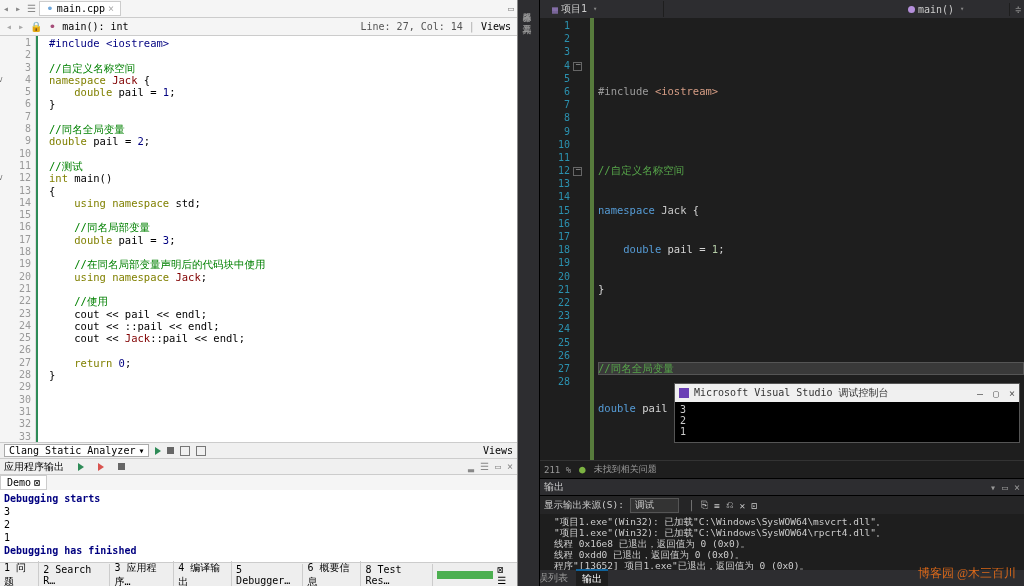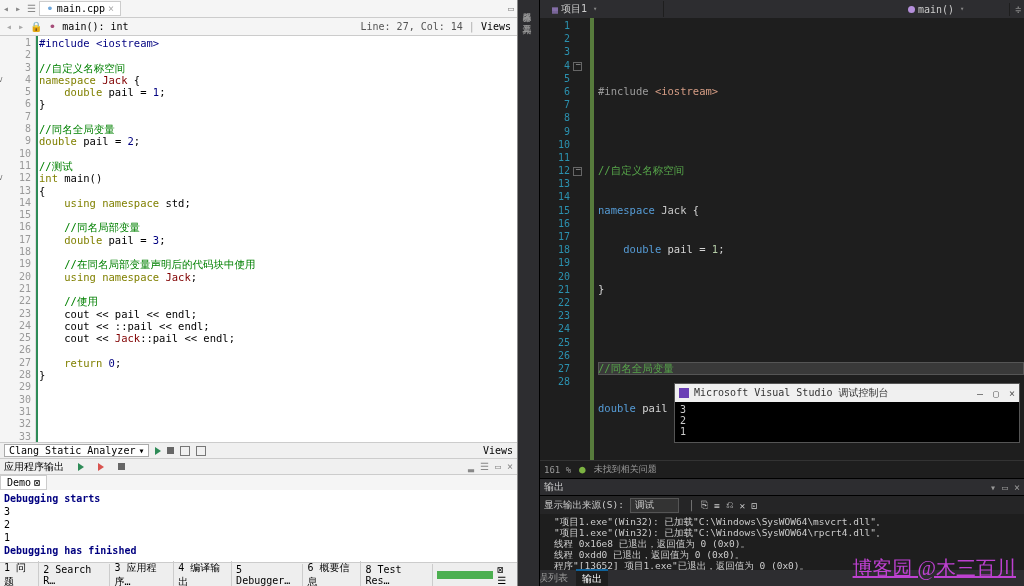--- a/index.html
+++ b/index.html
@@ -11,21 +11,21 @@
 .l-tabs .nav { padding:0 3px; color:#888; cursor:pointer; }
 .l-tab { display:flex; align-items:center; padding:1px 6px; background:#fff; border:1px solid #ccc; margin-right:2px; gap:3px; }
 .l-tab .close { color:#aaa; } .l-tab .dot-cpp { color:#6fa8dc; font-size:13px; line-height:10px;}
 .l-breadcrumb { display:flex; align-items:center; background:#f5f5f5; border-bottom:1px solid #ccc; height:18px; font-size:10px; gap:6px; padding:0 6px;}
 .l-breadcrumb .sep{color:#aaa;} .l-breadcrumb .dot-main{color:#a64d79;font-size:13px;line-height:10px;}
 .l-breadcrumb .pos{margin-left:auto;color:#555;}
 .l-editor { flex:1; display:flex; overflow:hidden; background:#fff; }
 .gutter { width:36px; background:#f5f5f5; border-right:1px solid #ddd; color:#999; text-align:right; padding-right:4px; font-size:10px; line-height:12.3px; padding-top:1px;}
 .gutter div{height:12.3px;position:relative;}
 .gutter .mk::before{content:"v";position:absolute;left:-2px;color:#777;font-size:8px;}
-.code { flex:1; padding-left:1px; font-size:10.5px; line-height:12.3px; border-left:2px solid #2e8b57; white-space:pre; color:#000; padding-top:1px;}
+.code { flex:1; padding-left:11px; font-size:10.5px; line-height:12.3px; border-left:2px solid #2e8b57; white-space:pre; color:#000; padding-top:1px;}
 .kw{color:#808000;} .pre{color:#000080;} .cmt{color:#008000;} .type{color:#808000;} .num{color:#000080;} .id{color:#800000;}
 .l-analyzer{display:flex;align-items:center;background:#f0f0f0;border-top:1px solid #ccc;height:16px;font-size:10px;padding:0 4px;gap:6px;}
 .l-analyzer .pill{background:#fff;border:1px solid #aaa;padding:0 4px;display:flex;align-items:center;gap:3px;}
 .tri{width:0;height:0;border-left:6px solid #2e8b57;border-top:4px solid transparent;border-bottom:4px solid transparent;display:inline-block;}
 .sq{width:7px;height:7px;background:#666;display:inline-block;}
 .icn{width:10px;height:10px;display:inline-block;border:1px solid #777;}
 .l-out-head{display:flex;align-items:center;background:#f0f0f0;border-top:1px solid #ccc;height:16px;font-size:10px;padding:0 4px;gap:14px;}
 .l-out-tabs{display:flex;background:#f5f5f5;border-top:1px solid #ccc;}
 .l-out-tab{padding:1px 6px;border:1px solid #ccc;background:#fff;font-size:10px;display:flex;gap:3px;}
 .l-out-body{flex:0 0 72px;background:#fff;font-size:10px;line-height:13px;padding:2px 4px;}
@@ -60,21 +60,21 @@
 .console .titlebar .vs-ico{width:10px;height:10px;background:#6a3fb5;}
 .console .wbtn{margin-left:auto;display:flex;gap:10px;color:#555;}
 .console .body{padding:2px 5px;color:#ccc;font-family:Consolas,monospace;min-height:40px;}
 .r-out-hdr{display:flex;align-items:center;background:#2d2d30;height:18px;font-size:10px;padding:0 4px 0 26px;color:#ccc;border-top:1px solid #000;border-bottom:1px solid #000;}
 .r-out-hdr .right-icons{margin-left:auto;display:flex;gap:6px;color:#999;}
 .r-out-tool{display:flex;align-items:center;background:#252526;height:18px;font-size:9.5px;padding:0 4px 0 26px;gap:6px;color:#ccc;}
 .r-out-body{flex:0 0 56px;background:#1e1e1e;font-size:9.5px;line-height:11px;padding:2px 6px 2px 36px;color:#ccc;overflow:hidden;}
 .r-footer{display:flex;background:#2d2d30;height:16px;font-size:10px;align-items:center;padding-left:4px;gap:2px;}
 .r-footer .tab{padding:1px 6px;color:#999;}
 .r-footer .tab.act{background:#1e1e1e;color:#fff;border-top:2px solid #0e639c;}
-.watermark{position:absolute;right:8px;bottom:4px;color:#d946ef;font-size:20px;opacity:.85;z-index:30;font-family:"Microsoft YaHei";text-decoration:underline;}
+.watermark{position:absolute;right:8px;bottom:4px;color:#f97316;font-size:12px;opacity:.85;z-index:30;font-family:"Microsoft YaHei";}
 </style>
 </head>
 <body>
 
 <div class="app">
 
   <div class="left">
     <div class="l-tabs">
       <span class="nav">◂</span>
       <span class="nav">▸</span>
@@ -284,21 +284,21 @@
         
         
         
         
         
         
         
       </div>
     </div>
     <div class="r-status">
-      <span>161 %</span>
+      <span>211 %</span>
       <span class="green bullet">●</span>
       <span>未找到相关问题</span>
     </div>
 
     <div class="console">
       <div class="titlebar">
         <span class="vs-ico"></span>
         <span>Microsoft Visual Studio 调试控制台</span>
         <div class="wbtn">
           <span>—</span>

